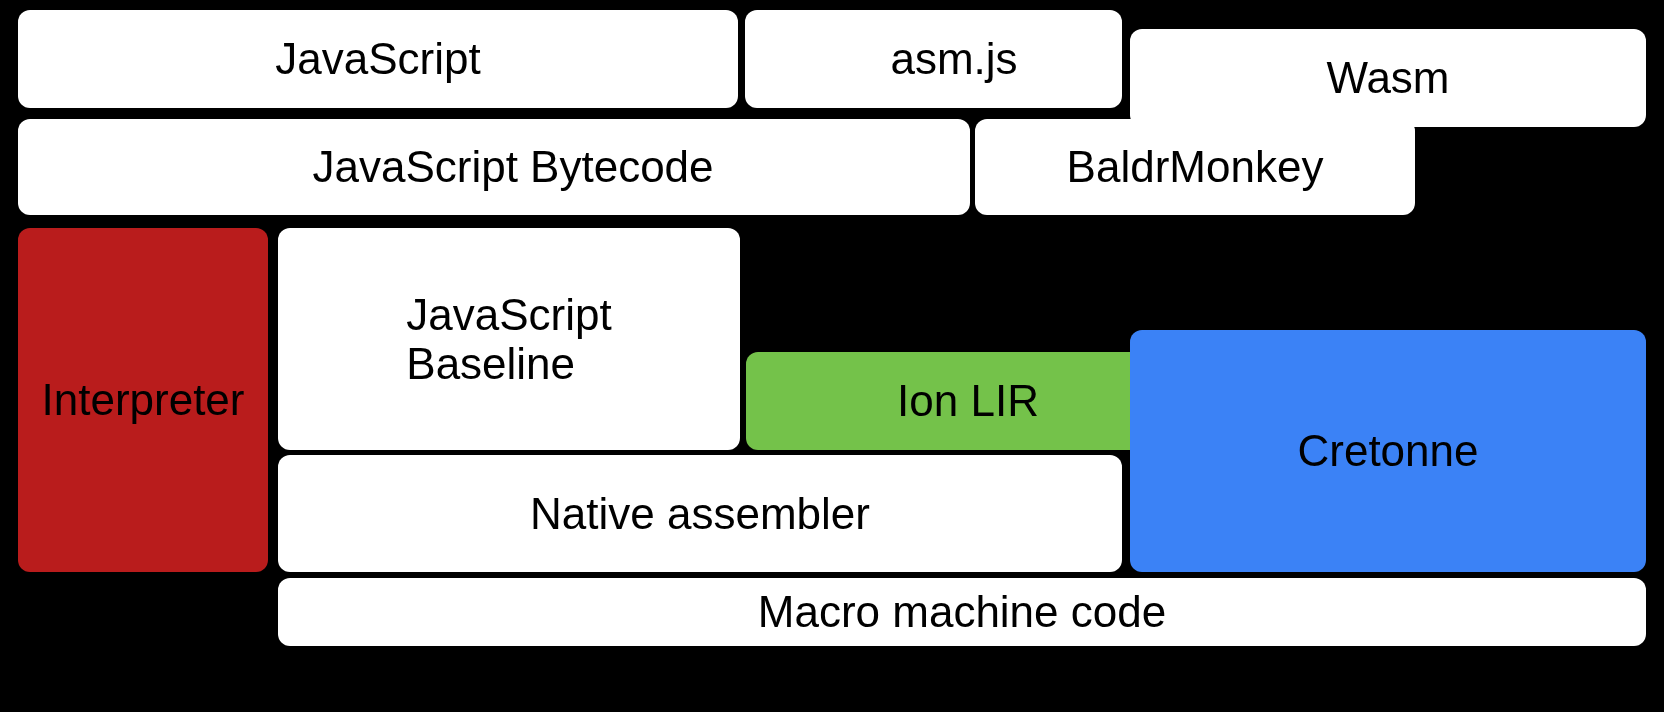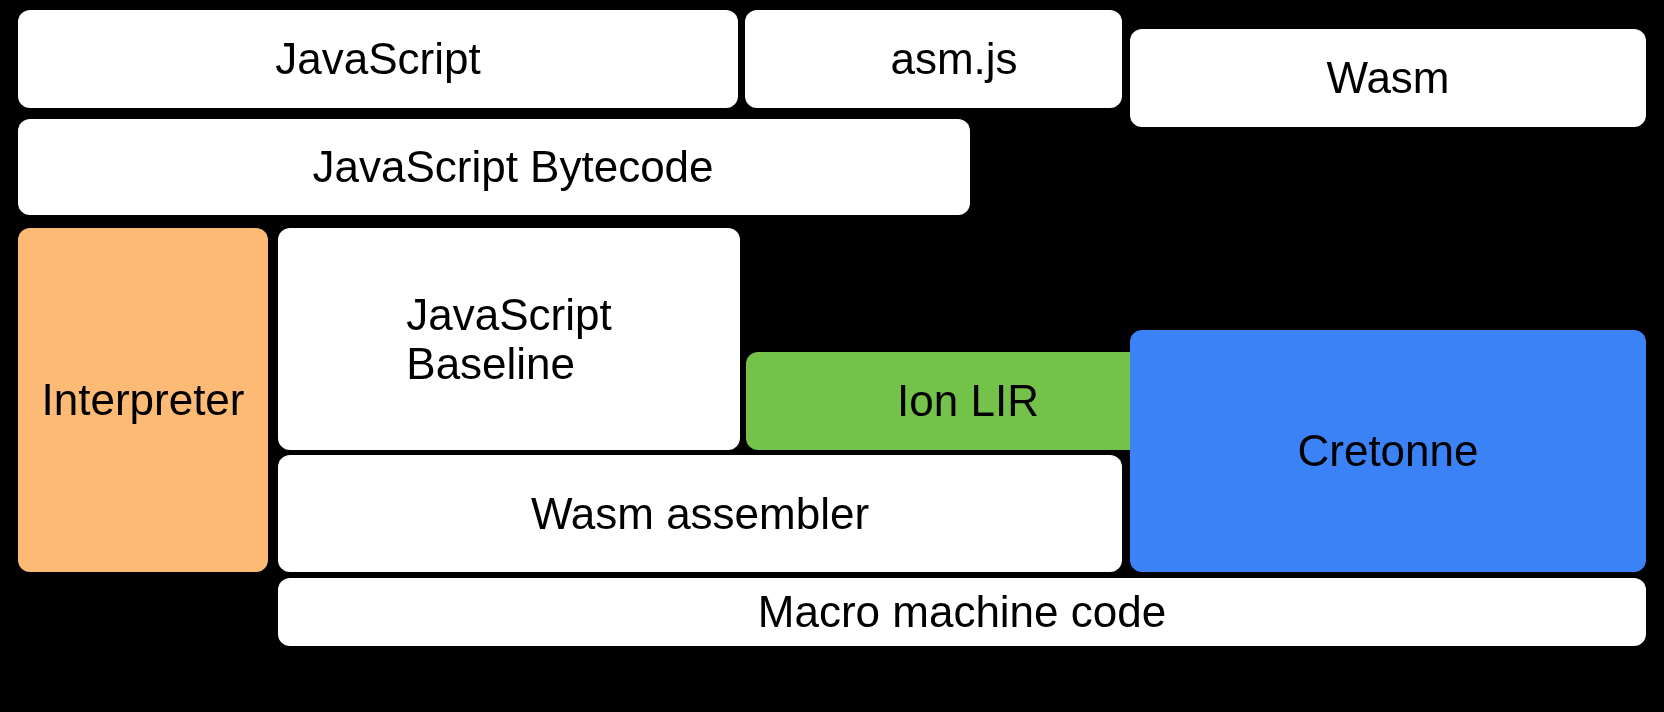--- a/index.html
+++ b/index.html
@@ -24,32 +24,33 @@
     justify-content: center;
     color: #000000;
     font-size: 44px;
     font-weight: 400;
     line-height: 1.12;
     letter-spacing: 0px;
     white-space: pre-line;
     user-select: none;
   }
   .fill-white { background: #FFFFFF; }
-  .fill-grey  { background: #fdba74; }
+  .fill-grey  { background: #b91c1c; }
   .fill-green { background: #74C24A; }
   .fill-pink  { background: #3b82f6; }
 </style>
 </head>
 <body>
 
 <div id="canvas">
     <div class="node fill-white" style="left: 18px; top: 10px; width: 720px; height: 98px;"><span>JavaScript</span></div>
     <div class="node fill-white" style="left: 745px; top: 10px; width: 377px; height: 98px; padding-left: 41px;"><span>asm.js</span></div>
     <div class="node fill-white" style="left: 1130px; top: 10px; width: 516px; height: 98px; margin-top: 19px;"><span>Wasm</span></div>
     <div class="node fill-white" style="left: 18px; top: 119px; width: 952px; height: 96px; padding-left: 38px;"><span>JavaScript Bytecode</span></div>
+    <div class="node fill-white" style="left: 975px; top: 119px; width: 440px; height: 96px;"><span>BaldrMonkey</span></div>
     <div class="node fill-grey" style="left: 18px; top: 228px; width: 250px; height: 344px;"><span>Interpreter</span></div>
     <div class="node fill-white" style="left: 278px; top: 228px; width: 462px; height: 222px;"><span>JavaScript
 Baseline</span></div>
     <div class="node fill-green" style="left: 746px; top: 352px; width: 444px; height: 98px;"><span>Ion LIR</span></div>
-    <div class="node fill-white" style="left: 278px; top: 455px; width: 844px; height: 117px;"><span>Wasm assembler</span></div>
+    <div class="node fill-white" style="left: 278px; top: 455px; width: 844px; height: 117px;"><span>Native assembler</span></div>
     <div class="node fill-pink" style="left: 1130px; top: 330px; width: 516px; height: 242px;"><span>Cretonne</span></div>
     <div class="node fill-white" style="left: 278px; top: 578px; width: 1368px; height: 68px;"><span>Macro machine code</span></div>
   </div>
 
 </body></html>

